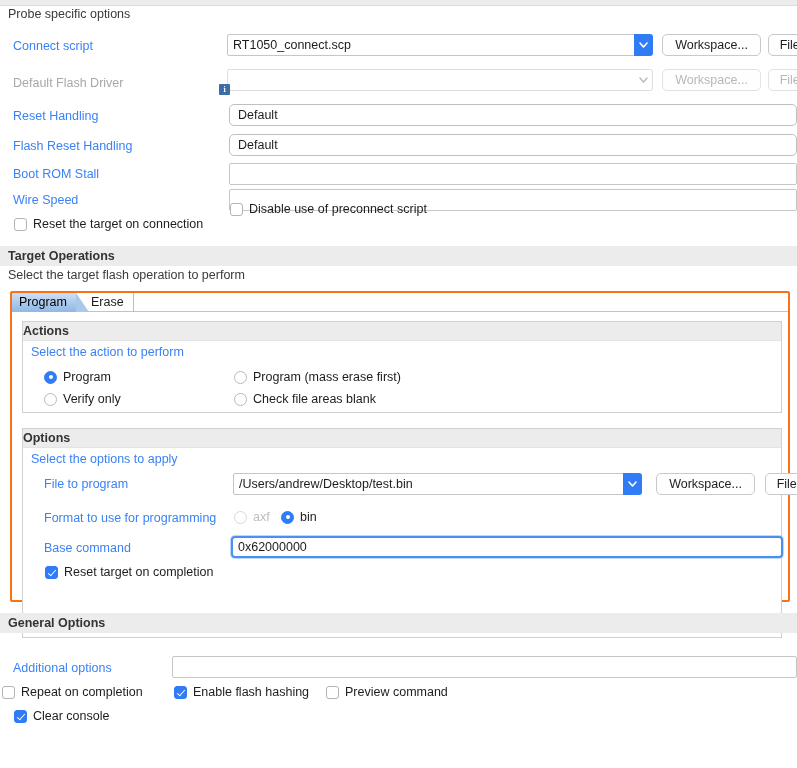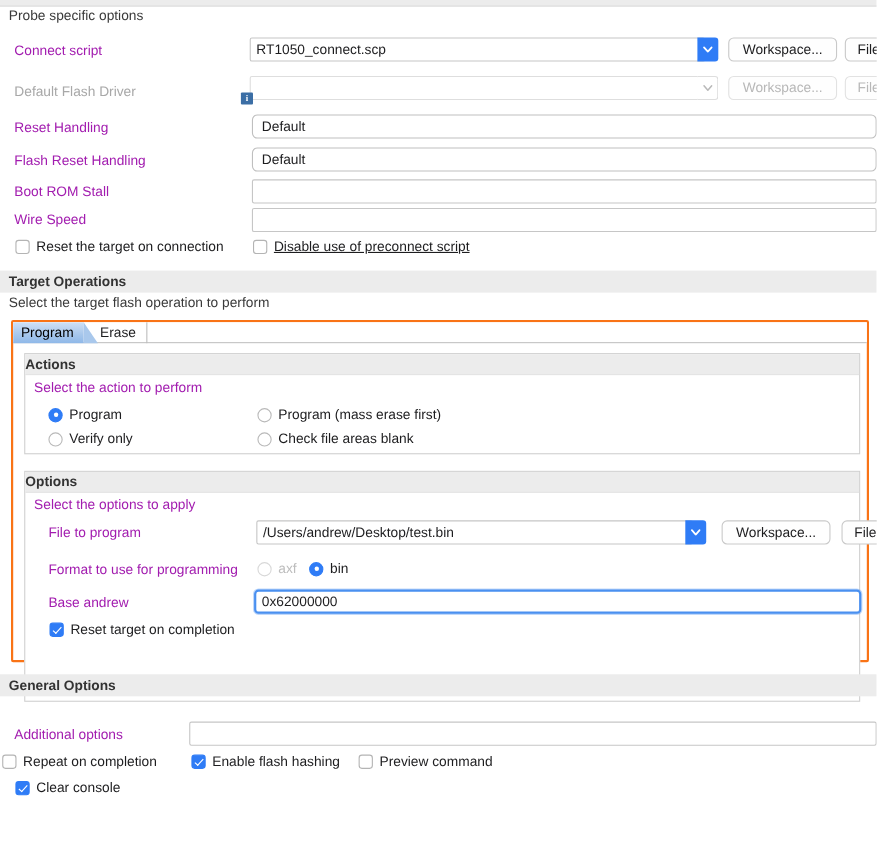--- a/index.html
+++ b/index.html
@@ -27,21 +27,21 @@
     font-weight: bold; font-size: 12.5px; color: #333;
     padding: 3px 0 0 8px;
   }
   .section-sub {
     position: absolute; left: 8px;
     font-size: 12.5px; color: #3a3a3a;
   }
 
   .lbl {
     position: absolute;
-    font-size: 12.5px; color: #a21caf;
+    font-size: 12.5px; color: #3b82f6;
     white-space: nowrap;
   }
   .lbl.dim { color: #a8a8a8; }
 
   
   .tf {
     position: absolute;
     background: #fff;
     border: 1px solid #c6c6c6;
     border-radius: 2px;
@@ -243,21 +243,21 @@
   <div class="lbl" style="left:13px; top:167px;">Boot ROM Stall</div>
   <input class="tf" style="left: 229px; top: 163px; width: 568px;" type="text" value="">
 
   <div class="lbl" style="left:13px; top:193px;">Wire Speed</div>
   <input class="tf" style="left: 229px; top: 189px; width: 568px;" type="text" value="">
 
   <div class="cb-row" style="left:14px; top:217px;">
     <span class="cb"></span>
     <span class="cb-lbl">Reset the target on connection</span>
   </div>
-  <div class="cb-row" style="left:230px; top:217px;text-decoration:underline;">
+  <div class="cb-row" style="left:230px; top:202px;">
     <span class="cb"></span>
     <span class="cb-lbl">Disable use of preconnect script</span>
   </div>
 
   <div class="section-bar" style="top:246px;">Target Operations</div>
   <div class="section-sub" style="top:268px;">Select the target flash operation to perform</div>
 
   <div class="tabfolder" style="left:10px; top:291px; width:780px; height:311px;">
     <div class="tabstrip">
       <div class="tab active" style="left:0px; z-index:2;">Program</div>
@@ -303,21 +303,21 @@
       <div class="lbl" style="left:21px; top:82px;">Format to use for programming</div>
       <div class="rd-row" style="left:211px; top:81px;">
         <span class="rd disabled"></span>
         <span class="rd-lbl dim">axf</span>
       </div>
       <div class="rd-row" style="left:258px; top:81px;">
         <span class="rd selected"></span>
         <span class="rd-lbl">bin</span>
       </div>
 
-      <div class="lbl" style="left:21px; top:112px;">Base andrew</div>
+      <div class="lbl" style="left:21px; top:112px;">Base command</div>
       <input class="tf focused" style="left: 208px; top: 107px; width: 552px;" type="text" value="0x62000000">
 
       <div class="cb-row" style="left:22px; top:136px;">
         <span class="cb checked"></span>
         <span class="cb-lbl">Reset target on completion</span>
       </div>
     </div>
   </div>
 
   <div class="section-bar" style="top:613px;">General Options</div>

